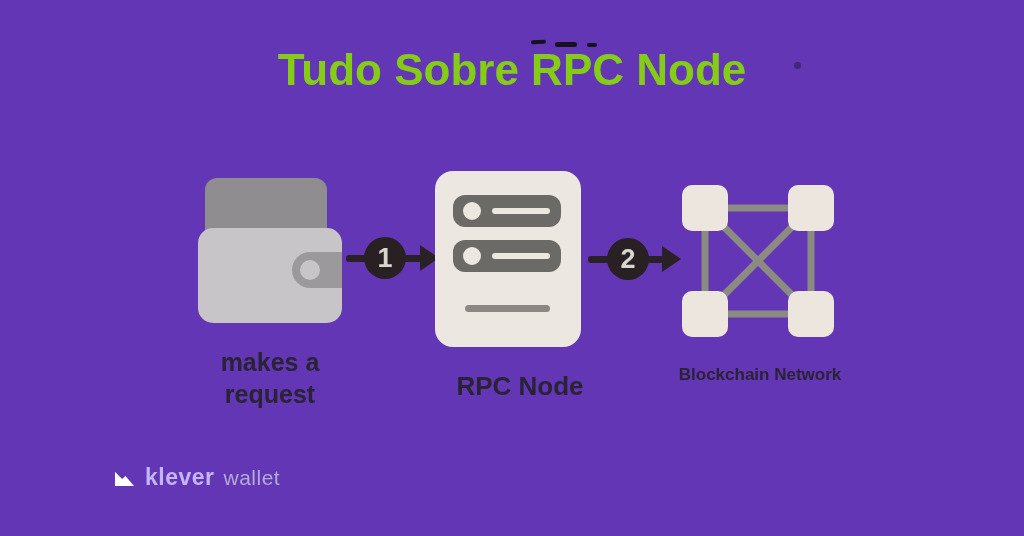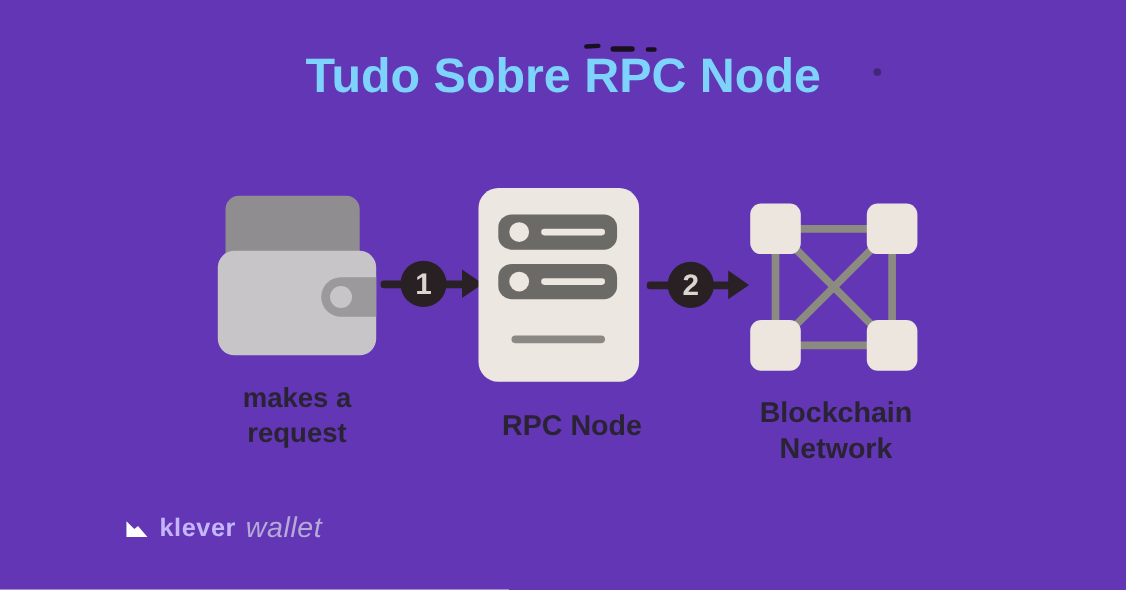--- a/index.html
+++ b/index.html
@@ -16,21 +16,21 @@
 
   
   .title {
     position: absolute;
     left: 0; top: 44px;
     width: 1024px;
     text-align: center;
     font-size: 44px;
     font-weight: 700;
     line-height: 52px;
-    color: #7dd3fc;
+    color: #84cc16;
   }
   .smudge { position: absolute; background: #17101f; border-radius: 3px; }
   .smudge-1 { left: 531px; top: 40px; width: 15px; height: 4px; transform: rotate(-3deg); }
   .smudge-2 { left: 555px; top: 42px; width: 22px; height: 5px; }
   .smudge-3 { left: 587px; top: 43px; width: 10px; height: 4px; }
   .smudge-dot { left: 794px; top: 62px; width: 7px; height: 7px; border-radius: 50%; opacity: .4; }
 
   
   .wallet-card {
     position: absolute; left: 205px; top: 178px;
@@ -112,29 +112,29 @@
 
   
   .node-label {
     position: absolute;
     text-align: center;
     font-weight: 700;
     color: #2a2334;
   }
   .label-wallet  { left: 185px; top: 346px; width: 170px; font-size: 25px; line-height: 32px; }
   .label-rpc     { left: 420px; top: 371px; width: 200px; font-size: 26px; line-height: 30px; }
-  .label-network { left: 670px; top: 359px; width: 180px; font-size: 26px; line-height: 32px; }
+  .label-network { left: 670px; top: 359px; width: 180px; font-size: 17px; line-height: 32px; }
 
   
   .footer {
     position: absolute; left: 113px; top: 464px;
     display: flex; align-items: center; gap: 9px;
   }
   .brand-name { font-size: 23px; font-weight: 700; color: #c4b5fd; letter-spacing: .5px; }
-  .brand-product { font-size: 26px; font-weight: 400; color: #b5aad8; letter-spacing: .5px; font-style: italic; }
+  .brand-product { font-size: 21px; font-weight: 400; color: #b5aad8; letter-spacing: .5px; }
 </style>
 </head>
 <body>
 
 <div class="canvas">
 
   <h1 class="title">Tudo Sobre RPC Node</h1>
   <div class="smudge smudge-1"></div>
   <div class="smudge smudge-2"></div>
   <div class="smudge smudge-3"></div>

